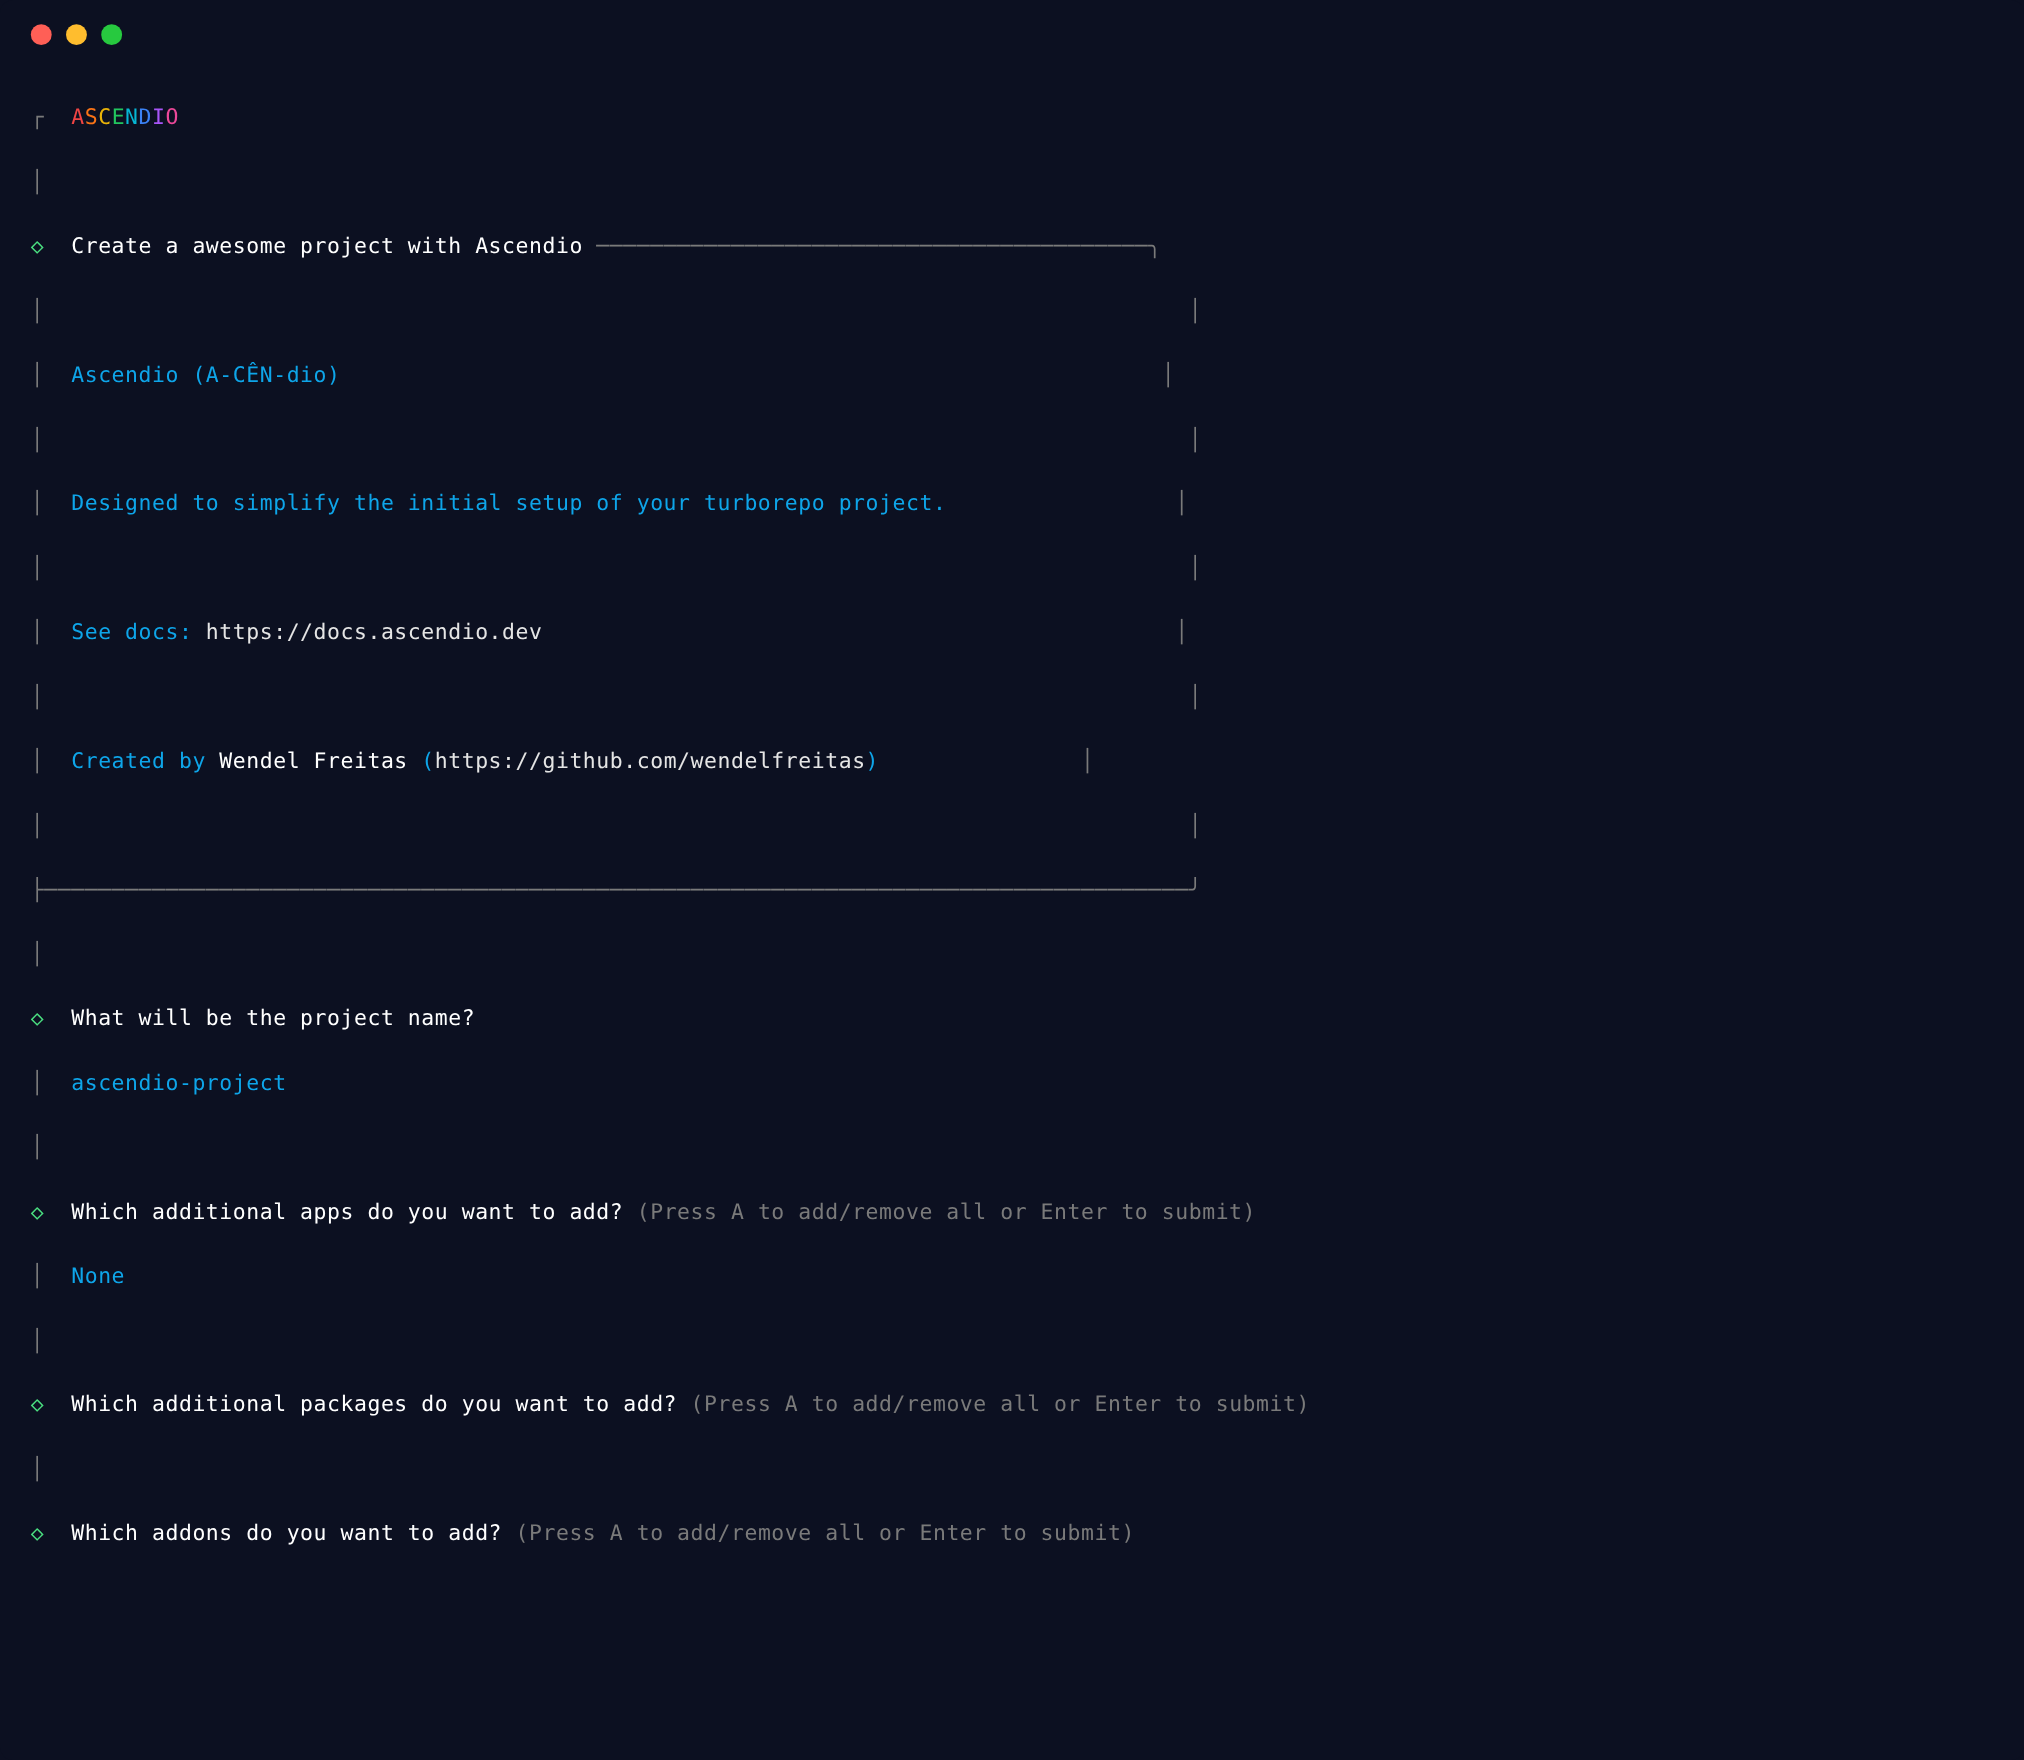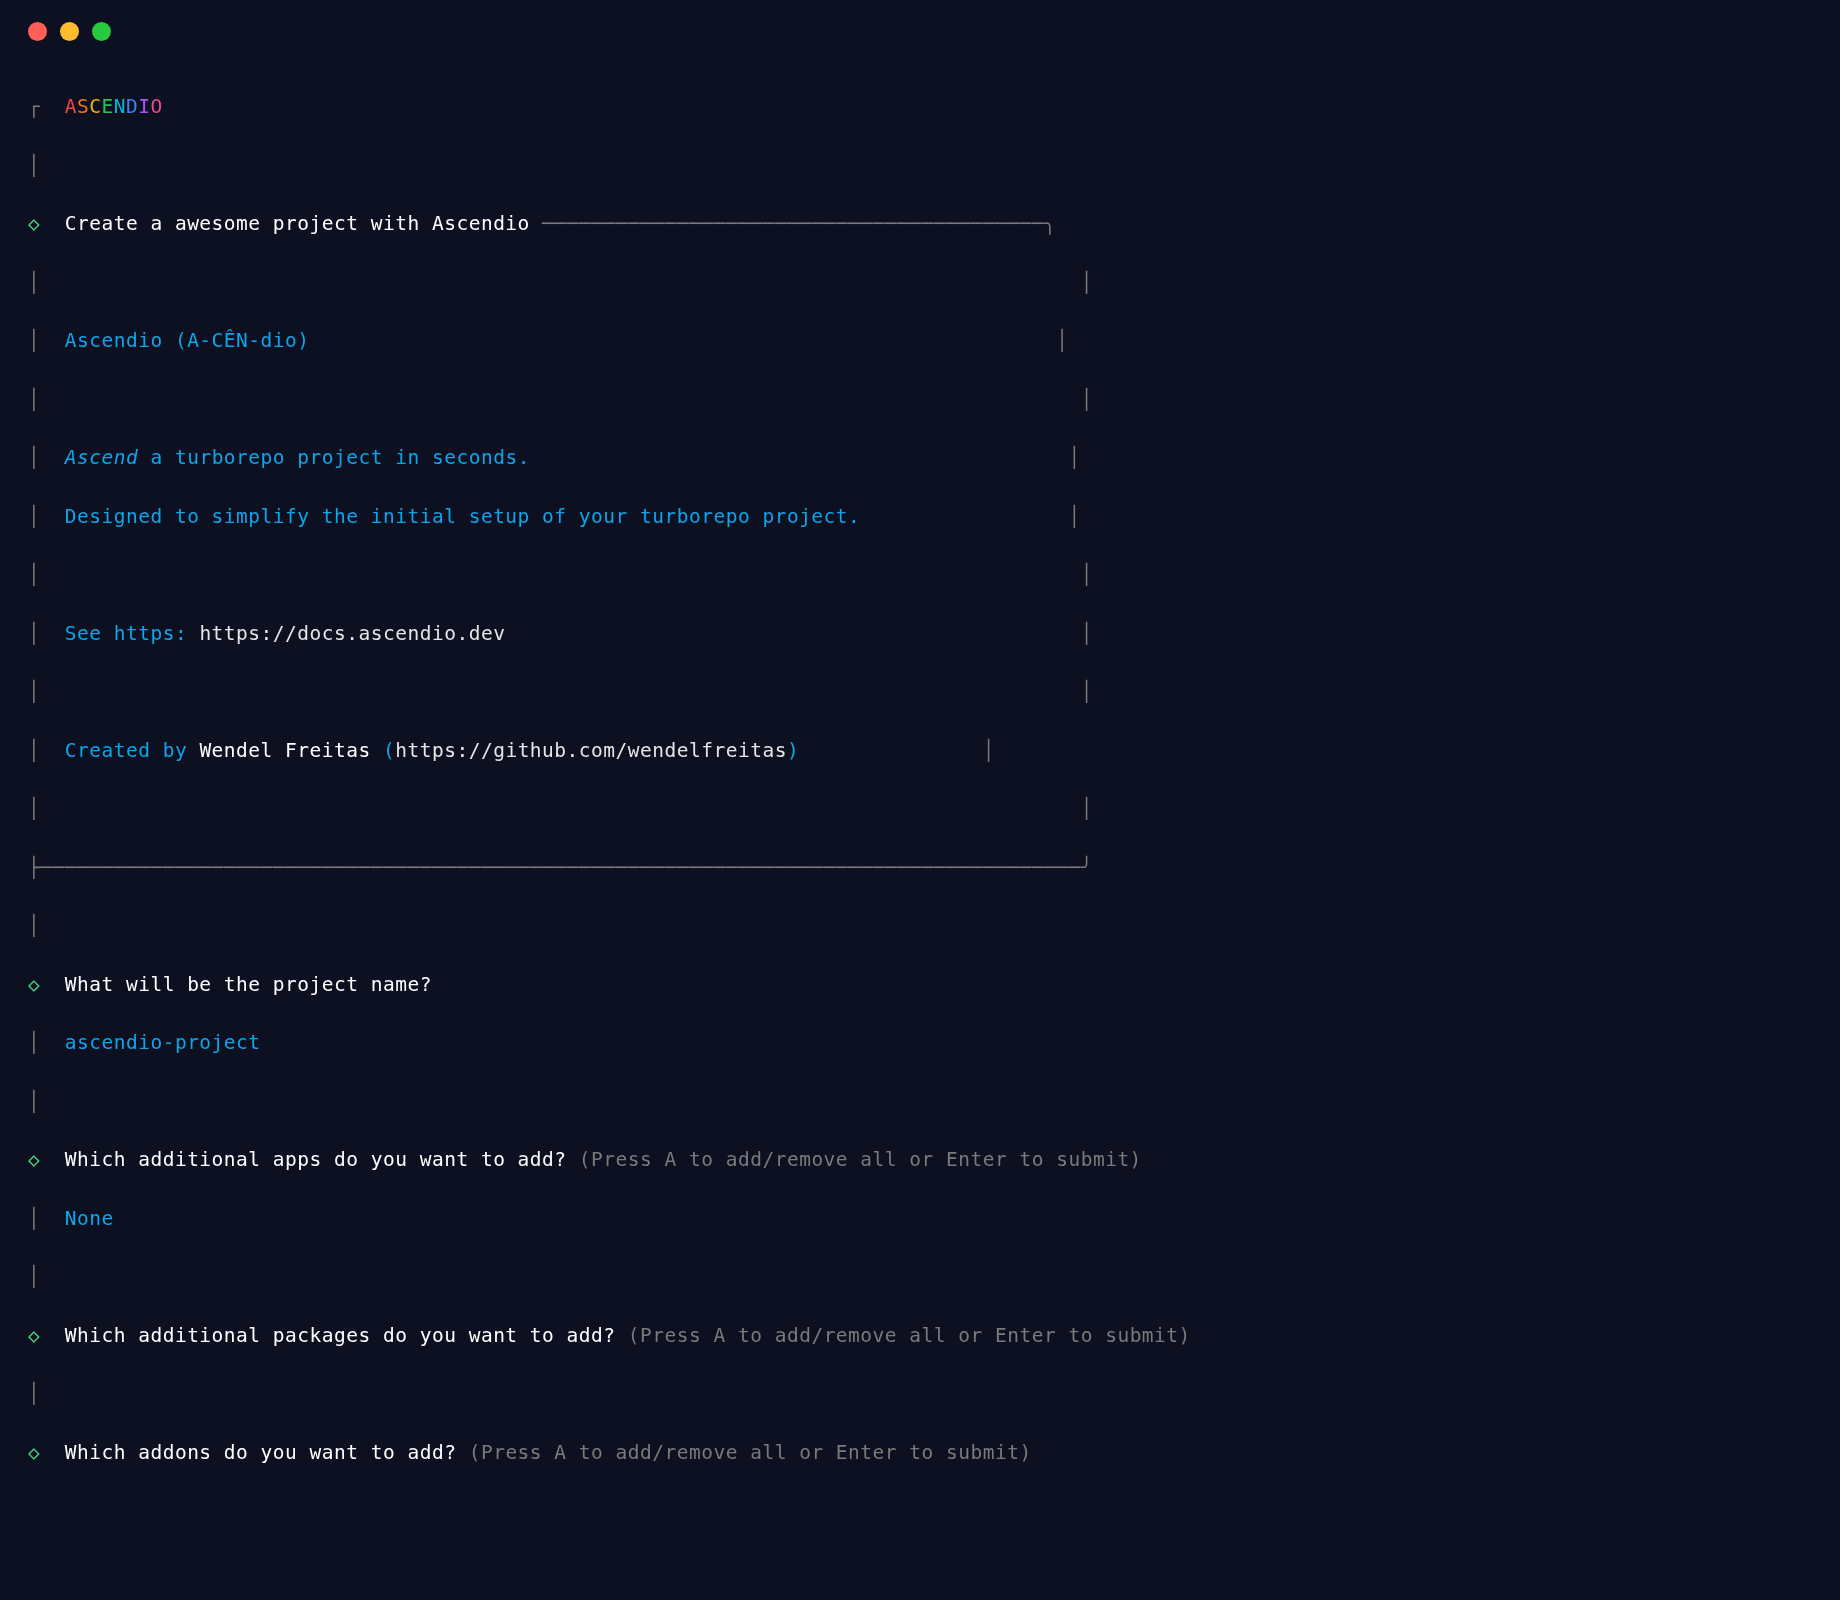--- a/index.html
+++ b/index.html
@@ -73,24 +73,23 @@
     <div class="dot dot-yellow"></div>
     <div class="dot dot-green"></div>
   </div>
   <div class="terminal">
 <span class="line"><span class="gray">┌  </span><span id="logo"><span class="c-red">A</span><span class="c-orange">S</span><span class="c-yellow">C</span><span class="c-green">E</span><span class="c-cyan">N</span><span class="c-blue">D</span><span class="c-purple">I</span><span class="c-pink">O</span></span></span>
 <span class="line"><span class="gray">│</span></span>
 <span class="line"><span class="green-diamond">◇</span><span class="white">  </span><span class="white">Create a awesome project with Ascendio</span><span class="gray"> ─────────────────────────────────────────╮</span></span>
 <span class="line"><span class="gray">│                                                                                     │</span></span>
 <span class="line"><span class="gray">│  </span><span class="dim">Ascendio (A-CÊN-dio)</span><span class="gray">                                                             │</span></span>
 <span class="line"><span class="gray">│                                                                                     │</span></span>
-<span class="line"><span class="gray">│  </span><span class="dim italic">Ascend</span><span class="dim"> a turborepo project in seconds.</span><span class="gray">                                            │</span></span>
 <span class="line"><span class="gray">│  </span><span class="dim">Designed to simplify the initial setup of your turborepo project.</span><span class="gray">                 │</span></span>
 <span class="line"><span class="gray">│                                                                                     │</span></span>
-<span class="line"><span class="gray">│  </span><span class="dim">See https: </span><span class="teal">https://docs.ascendio.dev</span><span class="gray">                                               │</span></span>
+<span class="line"><span class="gray">│  </span><span class="dim">See docs: </span><span class="teal">https://docs.ascendio.dev</span><span class="gray">                                               │</span></span>
 <span class="line"><span class="gray">│                                                                                     │</span></span>
 <span class="line"><span class="gray">│  </span><span class="dim">Created by </span><span class="white">Wendel Freitas</span><span class="dim"> (</span><span class="teal">https://github.com/wendelfreitas</span><span class="dim">)</span><span class="gray">               │</span></span>
 <span class="line"><span class="gray">│                                                                                     │</span></span>
 <span class="line"><span class="gray">├─────────────────────────────────────────────────────────────────────────────────────╯</span></span>
 <span class="line"><span class="gray">│</span></span>
 <span class="line"><span class="green-diamond">◇</span><span>  </span><span class="white">What will be the project name?</span></span>
 <span class="line"><span class="gray">│</span><span>  </span><span class="dim">ascendio-project</span></span>
 <span class="line"><span class="gray">│</span></span>
 <span class="line"><span class="green-diamond">◇</span><span>  </span><span class="white">Which additional apps do you want to add?</span><span class="gray"> (Press A to add/remove all or Enter to submit)</span></span>
 <span class="line"><span class="gray">│</span><span>  </span><span class="dim">None</span></span>

